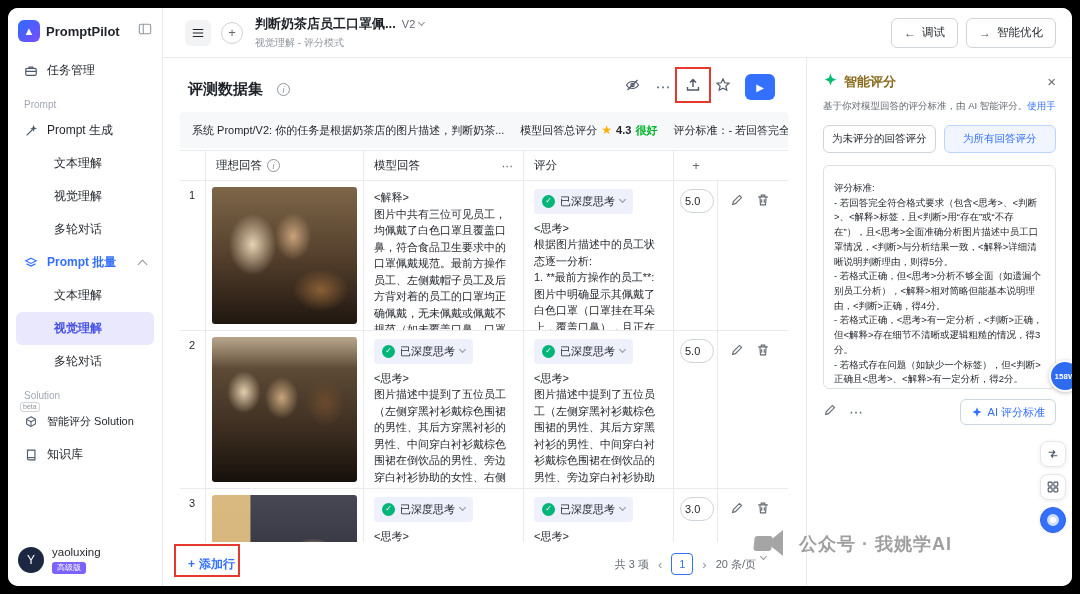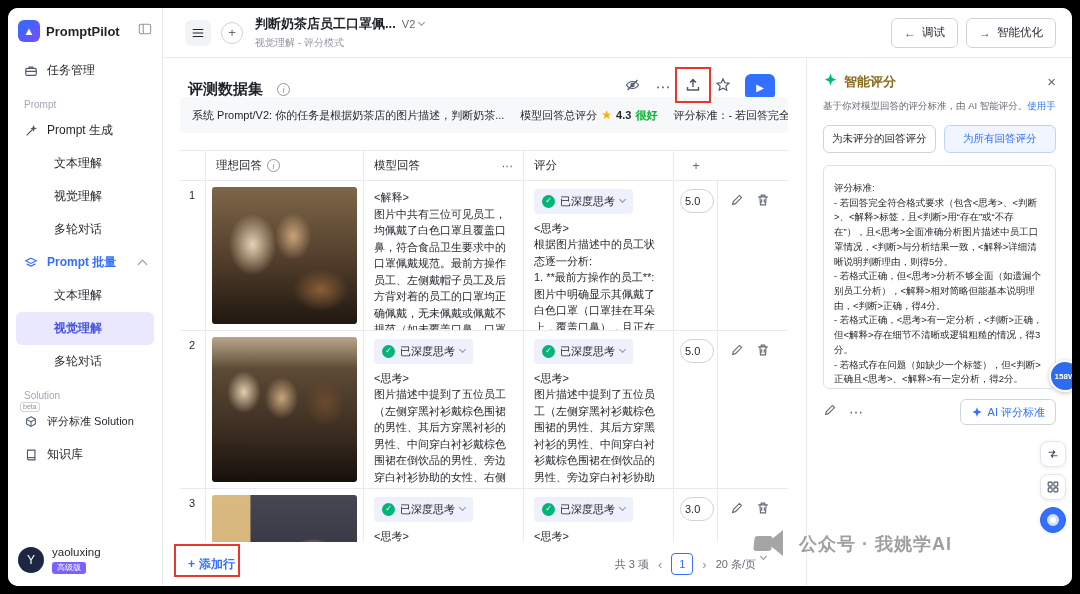--- a/index.html
+++ b/index.html
@@ -44,21 +44,21 @@
   .tb-btn .arr { color:#4e5969; font-size:12px; }
 
   
   .main { position:absolute; left:155px; right:266px; top:50px; bottom:0; background:#fff; }
   .mc-title-row { position:absolute; top:22px; left:25px; display:flex; align-items:center; gap:14px; }
   .mc-title { font-size:15px; font-weight:bold; color:#1f2329; }
   .info-i { width:13px; height:13px; border-radius:50%; border:1px solid #8f959e; color:#8f959e; font-size:9px; display:inline-flex; align-items:center; justify-content:center; font-style:italic; }
   .mc-icons { position:absolute; top:16px; right:31px; display:flex; align-items:center; gap:14px; color:#4e5969; height:26px; }
   .mc-icons .gly { font-size:15px; color:#4e5969; width:16px; text-align:center; }
   .play-btn { width:30px; height:26px; border-radius:6px; background:#3370ff; color:#fff; display:flex; align-items:center; justify-content:center; font-size:10px; }
-  .info-bar { position:absolute; top:39px; left:17px; right:18px; height:36px; background:#f7f8fa; border-radius:4px; display:flex; align-items:center; gap:16px; padding:0 12px; font-size:11px; color:#1f2329; white-space:nowrap; overflow:hidden; }
+  .info-bar { position:absolute; top:54px; left:17px; right:18px; height:36px; background:#f7f8fa; border-radius:4px; display:flex; align-items:center; gap:16px; padding:0 12px; font-size:11px; color:#1f2329; white-space:nowrap; overflow:hidden; }
   .seg { display:flex; align-items:center; gap:4px; flex:none; }
   .star-o { color:#ffab00; font-size:12px; }
   .lvl-good { color:#00b42a; font-weight:bold; }
 
   .dtable { position:absolute; top:92px; left:17px; right:18px; bottom:44px; border-top:1px solid #e8eaee; overflow:hidden; }
   .thead, .trow { display:grid; grid-template-columns:26px 158px 160px 150px 44px 1fr; }
   .thead { height:30px; border-bottom:1px solid #e8eaee; font-size:11.5px; color:#1f2329; }
   .thead > div { padding:0 10px; display:flex; align-items:center; border-right:1px solid #e8eaee; gap:5px; }
   .thead > div:last-child { border-right:none; justify-content:center; }
   .th-more { margin-left:auto; color:#646a73; }
@@ -197,21 +197,21 @@
 
     <div class="side-label">Solution</div>
     <div class="side-item">
       <span class="beta-tag">beta</span>
       <span class="sicon">
           <svg width="14" height="14" viewBox="0 0 16 16" fill="none" stroke="currentColor" stroke-width="1.2">
             <path d="M8 2 13 4.7v5.6L8 13 3 10.3V4.7z"></path>
             <path d="M8 7.8 13 5M8 7.8 3 5M8 7.8V13"></path>
           </svg>
         </span>
-      <span style="font-size:11px">评分标准 Solution</span>
+      <span style="font-size:11px">智能评分 Solution</span>
     </div>
     <div class="side-item">
       <span class="sicon">
           <svg width="14" height="14" viewBox="0 0 16 16" fill="none" stroke="currentColor" stroke-width="1.3">
             <path d="M4 2.5h8.5v11H5.5A1.5 1.5 0 0 1 4 12V2.5z"></path>
             <path d="M4 11h8.5"></path>
           </svg>
         </span>
       <span>知识库</span>
     </div>

